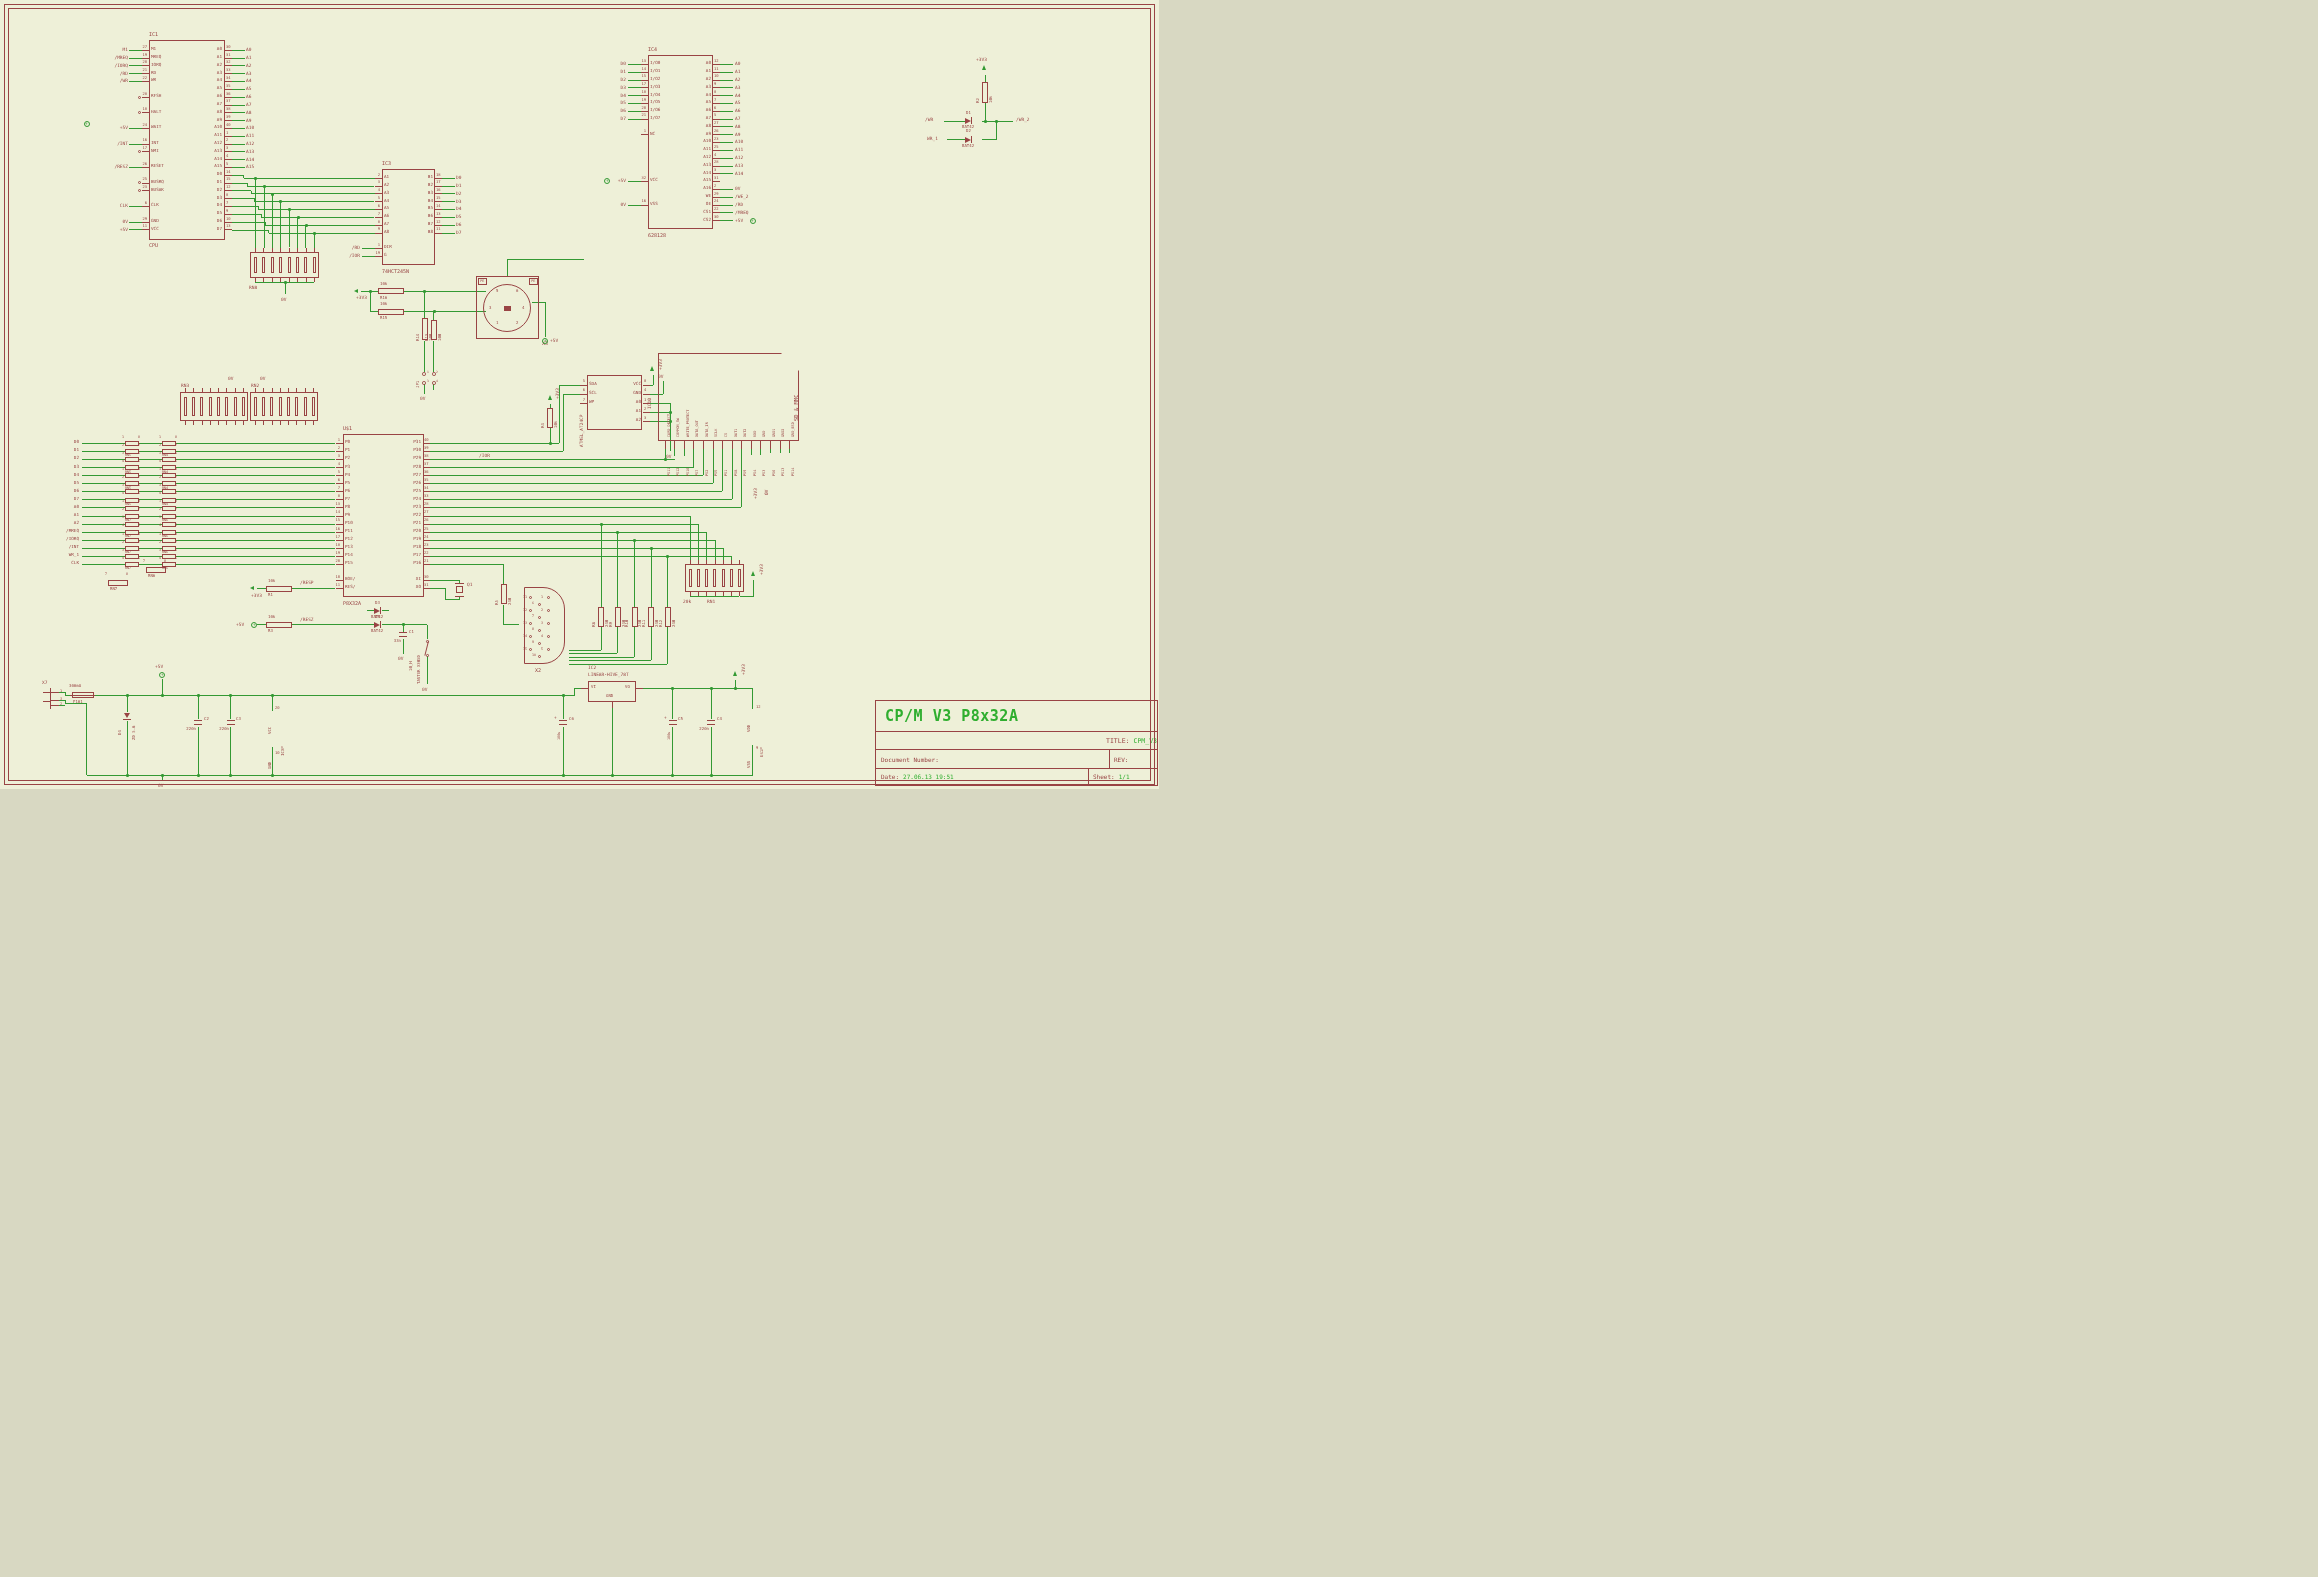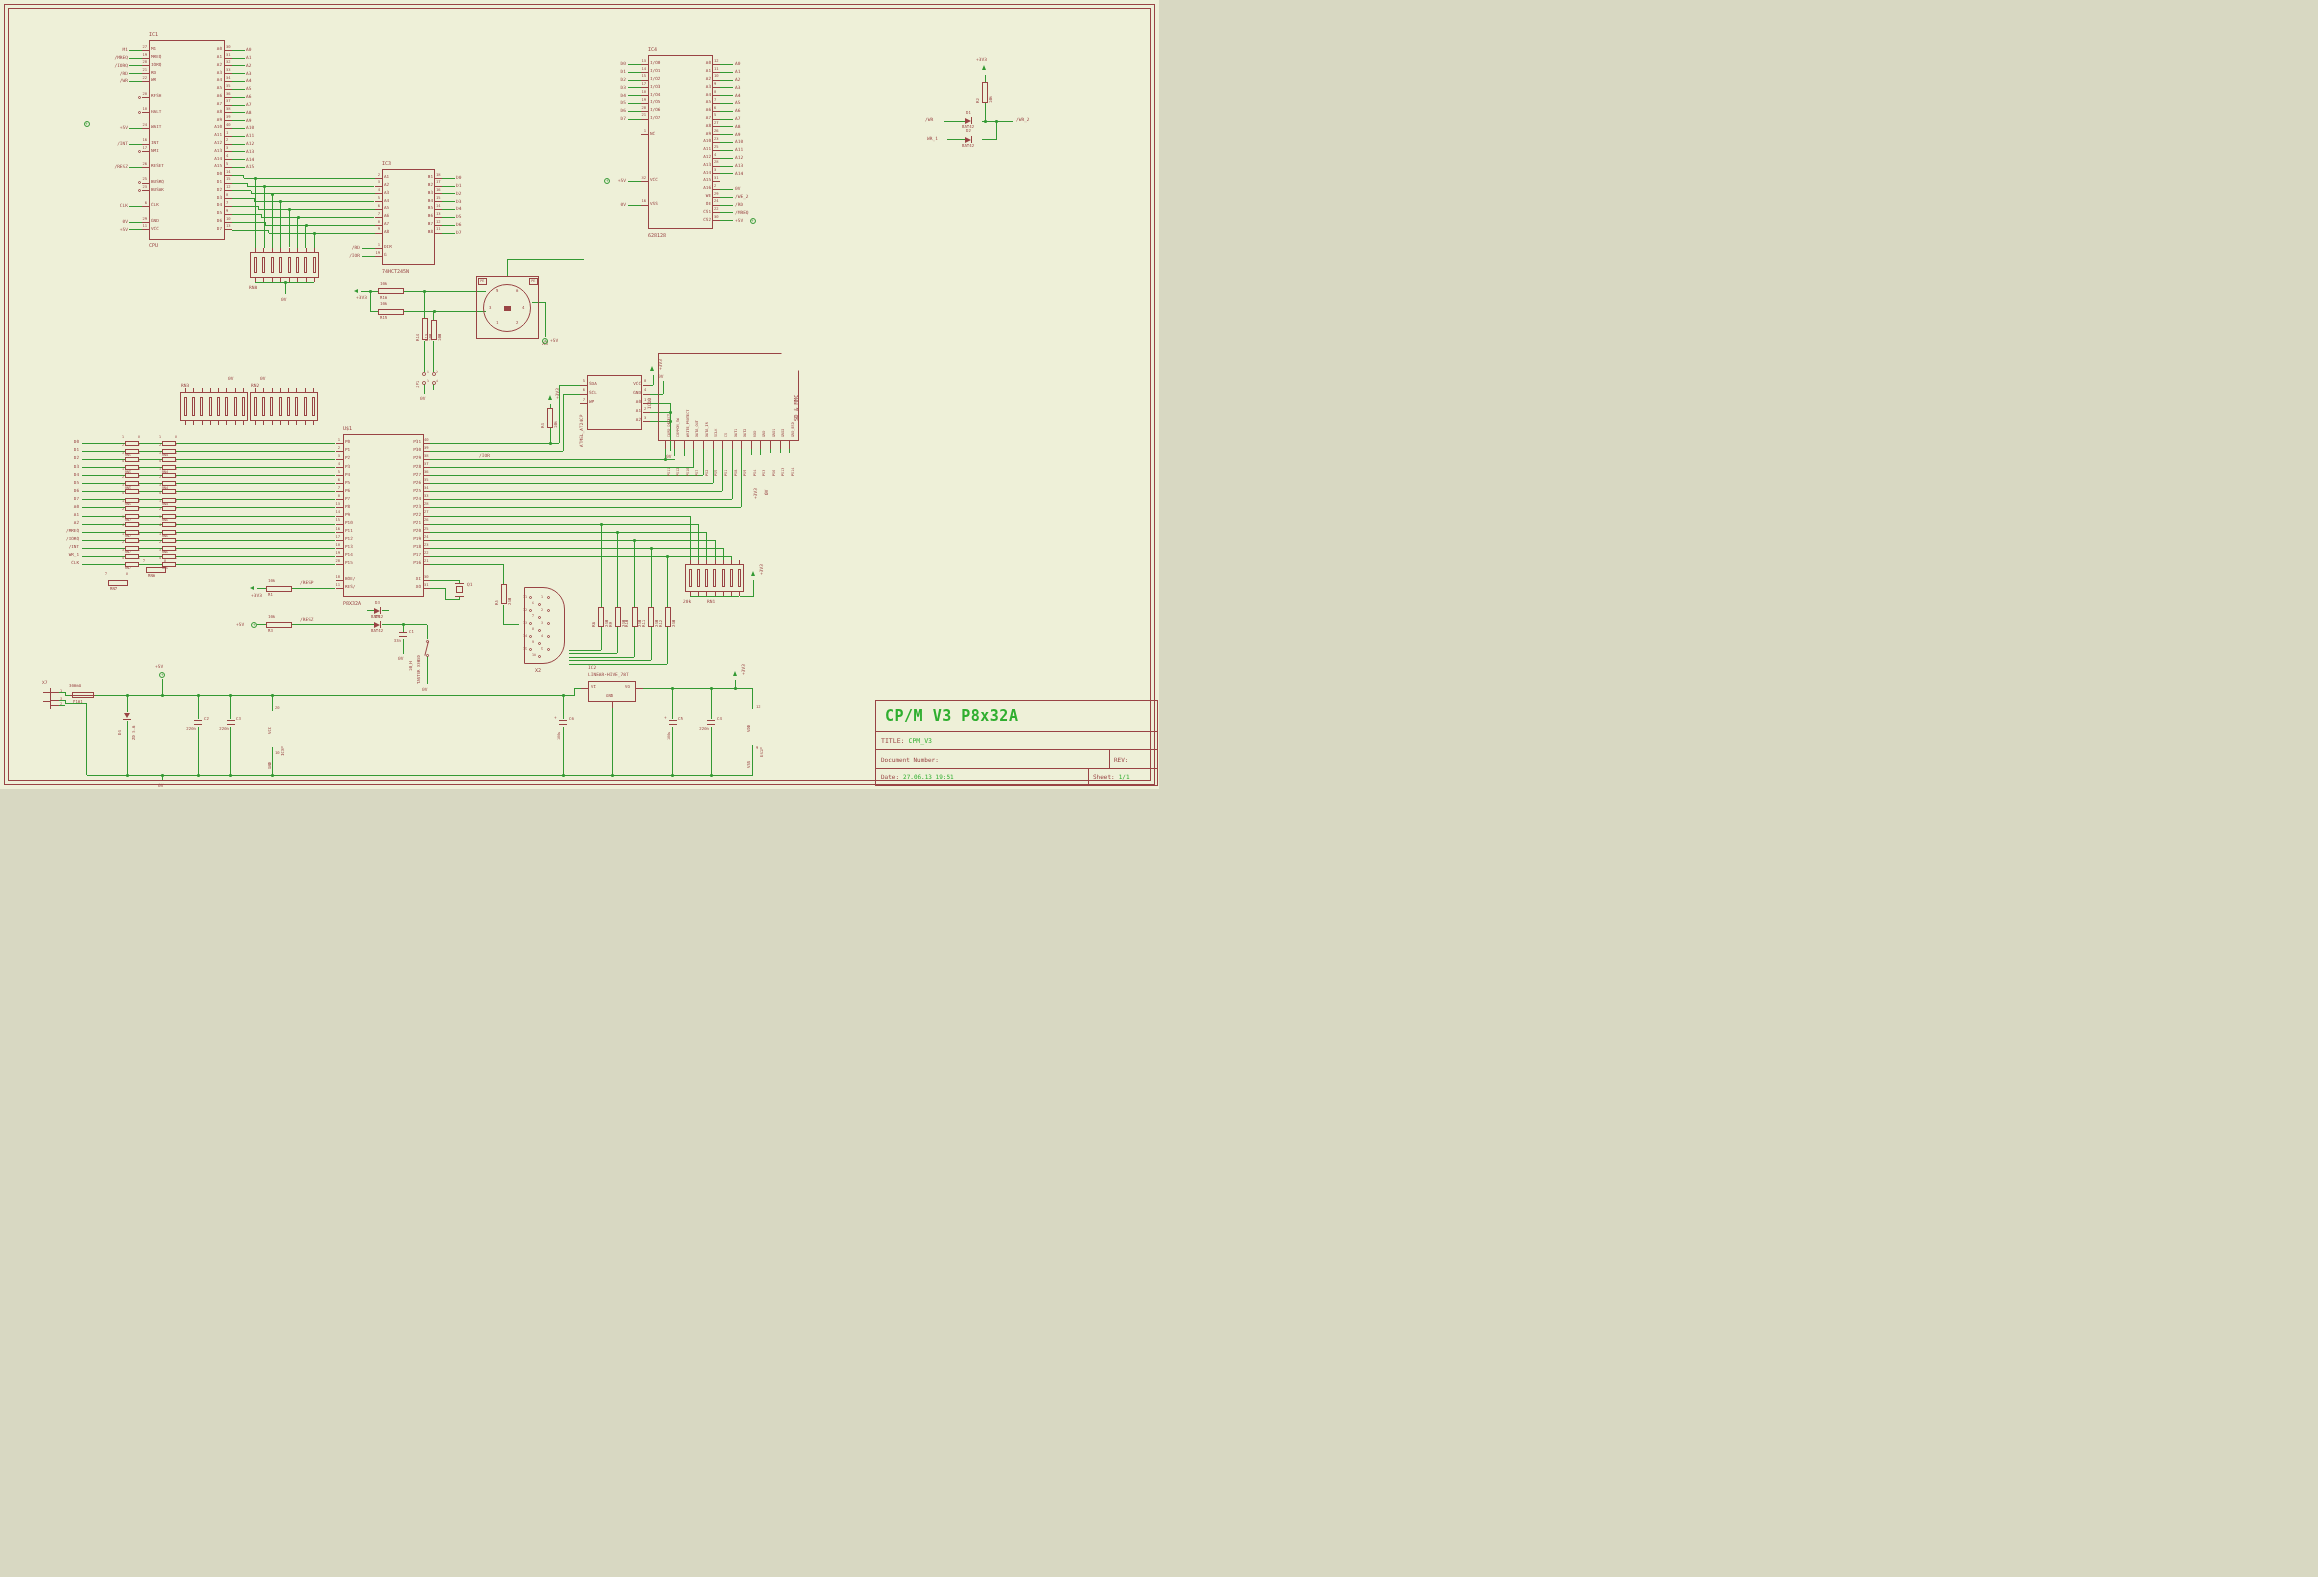--- a/index.html
+++ b/index.html
@@ -3,21 +3,21 @@
 <meta charset="utf-8">
 <style>
   html,body{margin:0;padding:0;background:#d8d8c2;}
   #stage{position:relative;width:1159px;height:789px;background:#eef0d8;overflow:hidden;
          font-family:"DejaVu Sans Mono","Liberation Mono",monospace;}
   #stage div{box-sizing:border-box;}
   .tb{position:absolute;left:875px;top:700px;width:283px;height:86px;border:1px solid #994444;color:#994444;}
   .tb-big{height:31px;border-bottom:0.8px solid #994444;display:flex;align-items:center;padding-left:9px;
           font-size:15px;font-weight:bold;color:#2fae2f;letter-spacing:0.5px;}
   .tb-row{position:relative;font-size:6.5px;display:flex;align-items:center;padding-left:5px;}
-  .tb-title{height:18px;border-bottom:0.8px solid #994444;}
+  .tb-title{height:18px;border-bottom:0.8px solid #994444;justify-content:flex-end;}
   .tb-doc{height:19px;border-bottom:0.8px solid #994444;font-size:6px;}
   .tb-date{height:14.6px;font-size:6px;}
   .tb-rev{position:absolute;right:0;top:0;height:100%;width:43px;border-left:0.8px solid #994444;display:flex;align-items:center;padding-left:4px;}
   .tb-sheet{position:absolute;right:0;top:0;height:100%;width:64px;border-left:0.8px solid #994444;display:flex;align-items:center;padding-left:4px;}
   .g{color:#2fae2f;}
   .m{color:#994444;}
   .sp{width:4px;display:inline-block;}
 </style>
 </head>
 <body>

